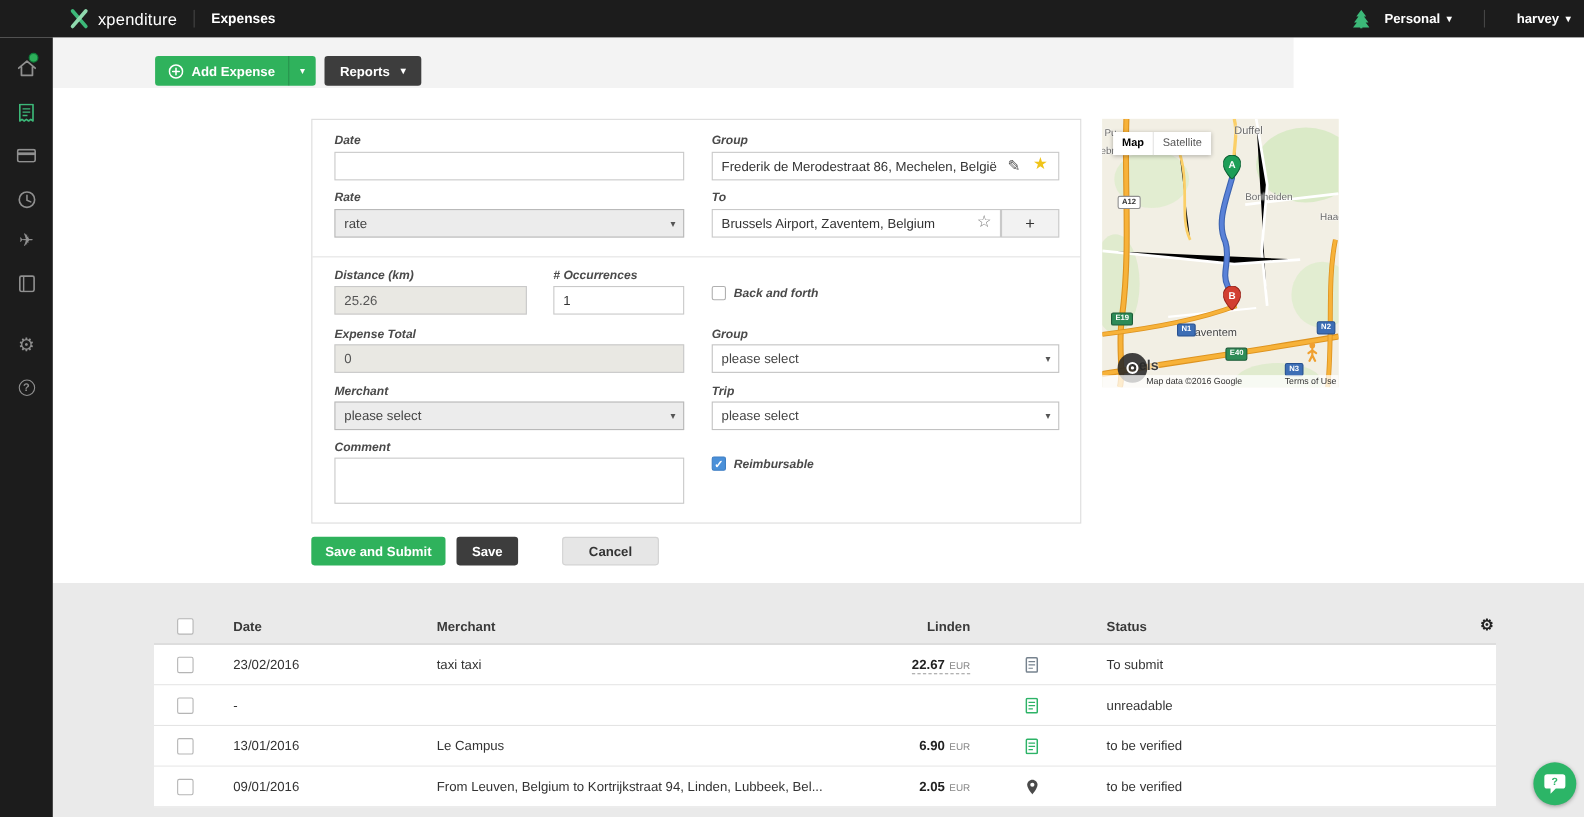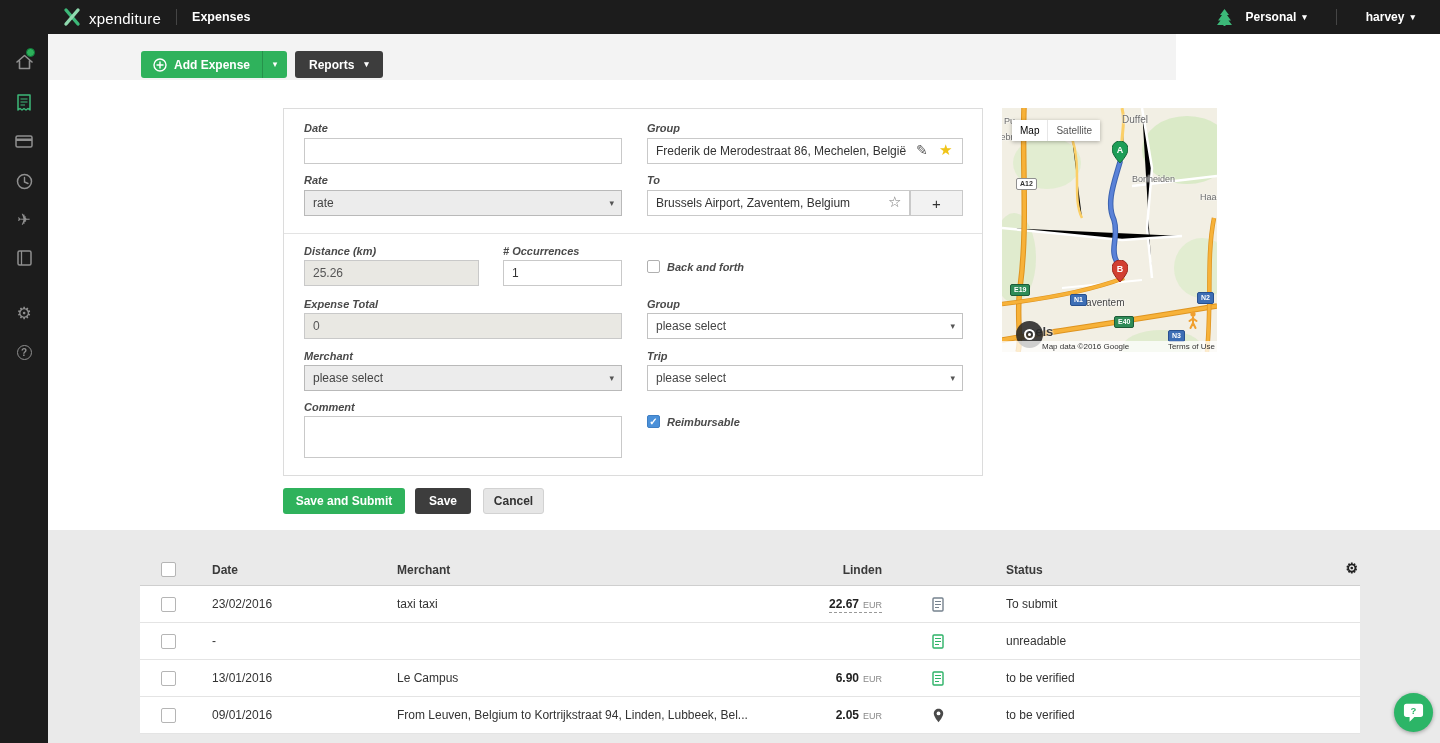--- a/index.html
+++ b/index.html
@@ -6,21 +6,21 @@
 body{font-family:"Liberation Sans",sans-serif;background:#fff}
 .stage{position:relative;width:1440px;height:743px;background:#fff;overflow:hidden}
 .abs{position:absolute}
 
 
 .topbar{position:absolute;left:0;top:0;width:1440px;height:34px;background:#1c1c1c;display:flex;align-items:center;color:#fff;z-index:6}
 .brand{display:flex;align-items:flex-end;margin-left:62px;gap:7px;cursor:pointer}
 .brand-name{font-size:15px;letter-spacing:.2px}
 .tb-div{width:1px;height:16px;background:#454545;margin:0 15px}
 .page-title{font-size:12.5px;font-weight:bold}
-.tb-right{margin-left:auto;display:flex;align-items:center;margin-right:25px;gap:14px}
+.tb-right{margin-left:auto;display:flex;align-items:center;margin-right:12px;gap:14px}
 .tb-item{display:flex;align-items:center;gap:6px;font-size:12px;font-weight:bold;cursor:pointer}
 .caret{font-size:9px;line-height:1}
 
 
 .sidebar{position:absolute;left:0;top:34px;width:48px;height:709px;background:#1c1c1c;z-index:5}
 .side-item{position:absolute;left:14px;width:20px;height:20px;display:flex;align-items:center;justify-content:center;color:#8f8f8f;cursor:pointer;font-size:15px}
 .side-item.active{color:#3cb878}
 .badge-dot{position:absolute;left:26px;top:14px;width:9px;height:9px;border-radius:50%;background:#2db05a;border:1px solid #0f7a3a}
 .help-ring{width:15px;height:15px;border:1.5px solid #8f8f8f;border-radius:50%;display:flex;align-items:center;justify-content:center;font-size:10px;font-weight:bold;color:#8f8f8f}
 
@@ -64,21 +64,21 @@
 
 
 .map{position:absolute;left:1002px;top:108px;width:215px;height:244px;background:#f2efe4;overflow:hidden;cursor:grab}
 .map-label{position:absolute;font-size:9px;color:#6b6b6b;text-shadow:0 0 2px #fff,0 0 2px #fff;white-space:nowrap}
 .shield{position:absolute;font-size:7px;font-weight:bold;padding:1px 3px;border-radius:2px;line-height:1.2}
 .shield.white{background:#fff;border:1px solid #8f8f8f;color:#333}
 .shield.green{background:#2e8b57;color:#fff;border:1px solid #1d5c39}
 .shield.blue{background:#3d6eb5;color:#fff;border:1px solid #27508f}
 .map-ctl{position:absolute;left:10px;top:12px;display:flex;box-shadow:0 1px 4px rgba(0,0,0,.3);z-index:3}
 .map-ctl .mbtn{height:21px;background:#fff;display:flex;align-items:center;padding:0 8px;font-size:10px;cursor:pointer}
-.map-ctl .mbtn.sel{font-weight:normal;color:#000}
+.map-ctl .mbtn.sel{font-weight:bold;color:#000}
 .map-ctl .mbtn.unsel{color:#565656;border-left:1px solid #e6e6e6}
 .pin{position:absolute;width:16px;height:22px;z-index:2}
 .loc-ctl{position:absolute;left:14px;top:213px;width:27px;height:27px;border-radius:50%;background:rgba(40,40,40,.88);display:flex;align-items:center;justify-content:center;cursor:pointer;z-index:3}
 .loc-ring{width:11px;height:11px;border:2px solid #fff;border-radius:50%;display:flex;align-items:center;justify-content:center}
 .loc-dot{width:3px;height:3px;background:#fff;border-radius:50%}
 .map-attr{position:absolute;left:0;bottom:0;width:215px;height:11px;background:rgba(255,255,255,.75);display:flex;align-items:center;font-size:8px;color:#333;z-index:3}
 .pegman{position:absolute;left:186px;top:203px;width:10px;height:18px;z-index:2;cursor:pointer}
 
 
 .exp-table{position:absolute;left:140px;top:554px;width:1220px}
@@ -271,21 +271,21 @@
     <div class="cb-row" style="left:363px;top:306px">
       <span class="cb checked">
           <span>✓</span>
         </span>
       <span class="cb-label">Reimbursable</span>
     </div>
   </div>
 
   <button class="act-btn act-green" style="left:283px;top:488px;width:122px">Save and Submit</button>
   <button class="act-btn act-dark" style="left:415px;top:488px;width:56px">Save</button>
-  <button class="act-btn act-light" style="left:483px;top:488px;width:61px">Cancel</button>
+  <button class="act-btn act-light" style="left:511px;top:488px;width:88px">Cancel</button>
 
   <div class="map">
     <svg width="215" height="244" viewBox="0 0 215 244" style="position:absolute;left:0;top:0">
       <rect width="215" height="244" fill="#f2efe4"></rect>
       <ellipse cx="185" cy="42" rx="45" ry="34" fill="#d3e8bf" opacity="0.8"></ellipse>
       <ellipse cx="45" cy="55" rx="34" ry="26" fill="#dcecc9" opacity="0.7"></ellipse>
       <ellipse cx="12" cy="150" rx="22" ry="45" fill="#d3e8bf" opacity="0.6"></ellipse>
       <ellipse cx="200" cy="160" rx="28" ry="30" fill="#dcecc9" opacity="0.7"></ellipse>
       <ellipse cx="160" cy="240" rx="40" ry="18" fill="#d3e8bf" opacity="0.6"></ellipse>
       <path d="M130 78 L215 68" stroke="#ffffff" stroke-width="2.5"></path>

